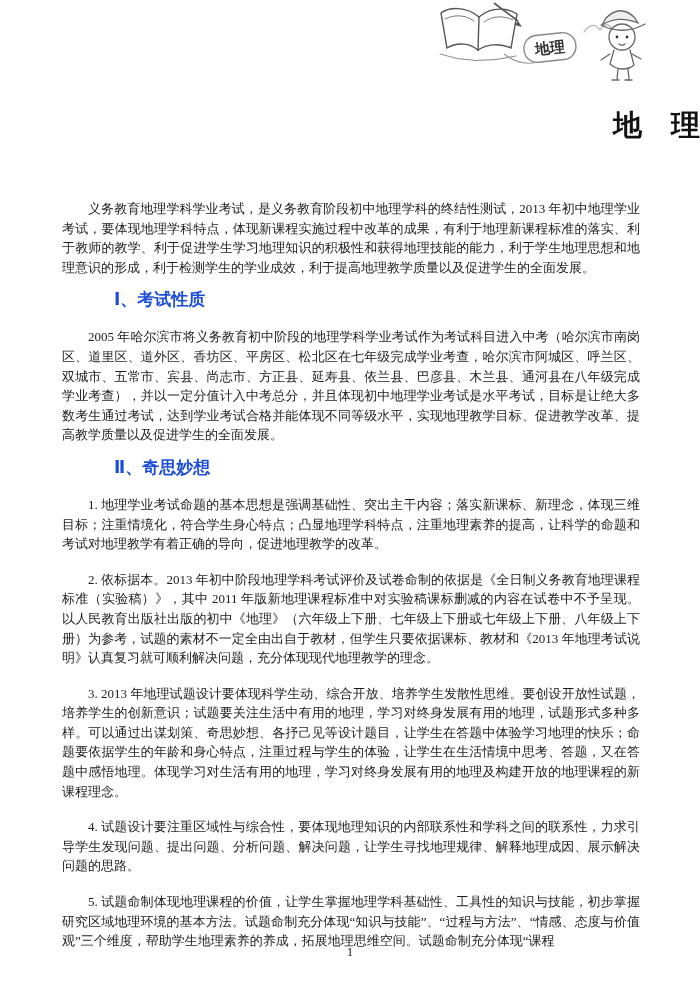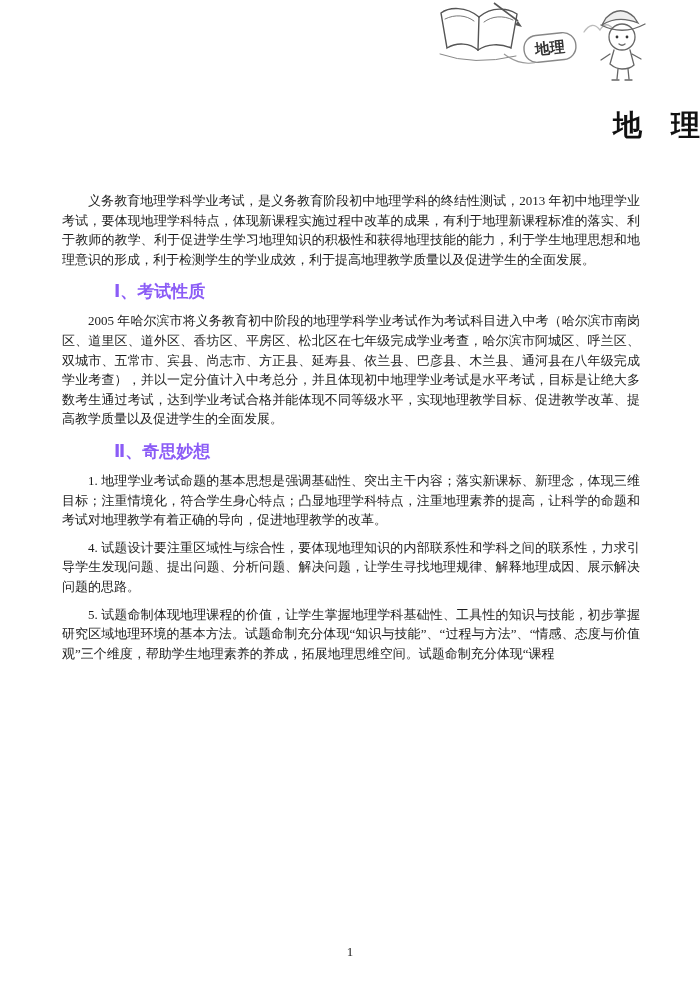--- a/index.html
+++ b/index.html
@@ -31,32 +31,32 @@
     font-weight: 700;
     color: #111;
   }
   .content {
     position: absolute;
     top: 183px;
     left: 62px;
     width: 578px;
   }
   .content p {
-    margin: 8px 0 2px 0;
+    margin: 16px 0 2px 0;
     font-size: 13px;
     line-height: 19.6px;
     text-align: justify;
     text-indent: 2em;
     word-break: break-all;
   }
   .content h2 {
     font-family: "Liberation Sans", "DejaVu Sans", sans-serif;
     font-size: 17px;
     font-weight: 700;
-    color: #8b5cf6;
+    color: #1d4ed8;
     margin: 11px 0 7px 52px;
   }
   .page-number {
     position: absolute;
     bottom: 26px;
     left: 0;
     width: 100%;
     text-align: center;
     font-size: 13px;
     color: #222;
@@ -103,19 +103,21 @@
   <h1 class="page-title">地　理</h1>
 
   <div class="content">
     <p>义务教育地理学科学业考试，是义务教育阶段初中地理学科的终结性测试，2013 年初中地理学业考试，要体现地理学科特点，体现新课程实施过程中改革的成果，有利于地理新课程标准的落实、利于教师的教学、利于促进学生学习地理知识的积极性和获得地理技能的能力，利于学生地理思想和地理意识的形成，利于检测学生的学业成效，利于提高地理教学质量以及促进学生的全面发展。</p>
 
     <h2>Ⅰ、考试性质</h2>
     <p>2005 年哈尔滨市将义务教育初中阶段的地理学科学业考试作为考试科目进入中考（哈尔滨市南岗区、道里区、道外区、香坊区、平房区、松北区在七年级完成学业考查，哈尔滨市阿城区、呼兰区、双城市、五常市、宾县、尚志市、方正县、延寿县、依兰县、巴彦县、木兰县、通河县在八年级完成学业考查），并以一定分值计入中考总分，并且体现初中地理学业考试是水平考试，目标是让绝大多数考生通过考试，达到学业考试合格并能体现不同等级水平，实现地理教学目标、促进教学改革、提高教学质量以及促进学生的全面发展。</p>
 
     <h2>Ⅱ、奇思妙想</h2>
     <p>1. 地理学业考试命题的基本思想是强调基础性、突出主干内容；落实新课标、新理念，体现三维目标；注重情境化，符合学生身心特点；凸显地理学科特点，注重地理素养的提高，让科学的命题和考试对地理教学有着正确的导向，促进地理教学的改革。</p>
+    <p>2. 依标据本。2013 年初中阶段地理学科考试评价及试卷命制的依据是《全日制义务教育地理课程标准（实验稿）》，其中 2011 年版新地理课程标准中对实验稿课标删减的内容在试卷中不予呈现。以人民教育出版社出版的初中《地理》（六年级上下册、七年级上下册或七年级上下册、八年级上下册）为参考，试题的素材不一定全由出自于教材，但学生只要依据课标、教材和《2013 年地理考试说明》认真复习就可顺利解决问题，充分体现现代地理教学的理念。</p>
+    <p>3. 2013 年地理试题设计要体现科学生动、综合开放、培养学生发散性思维。要创设开放性试题，培养学生的创新意识；试题要关注生活中有用的地理，学习对终身发展有用的地理，试题形式多种多样。可以通过出谋划策、奇思妙想、各抒己见等设计题目，让学生在答题中体验学习地理的快乐；命题要依据学生的年龄和身心特点，注重过程与学生的体验，让学生在生活情境中思考、答题，又在答题中感悟地理。体现学习对生活有用的地理，学习对终身发展有用的地理及构建开放的地理课程的新课程理念。</p>
     <p>4. 试题设计要注重区域性与综合性，要体现地理知识的内部联系性和学科之间的联系性，力求引导学生发现问题、提出问题、分析问题、解决问题，让学生寻找地理规律、解释地理成因、展示解决问题的思路。</p>
     <p>5. 试题命制体现地理课程的价值，让学生掌握地理学科基础性、工具性的知识与技能，初步掌握研究区域地理环境的基本方法。试题命制充分体现“知识与技能”、“过程与方法”、“情感、态度与价值观”三个维度，帮助学生地理素养的养成，拓展地理思维空间。试题命制充分体现“课程</p>
   </div>
 
   <div class="page-number">1</div>
 
 </div>
 
 </body></html>

